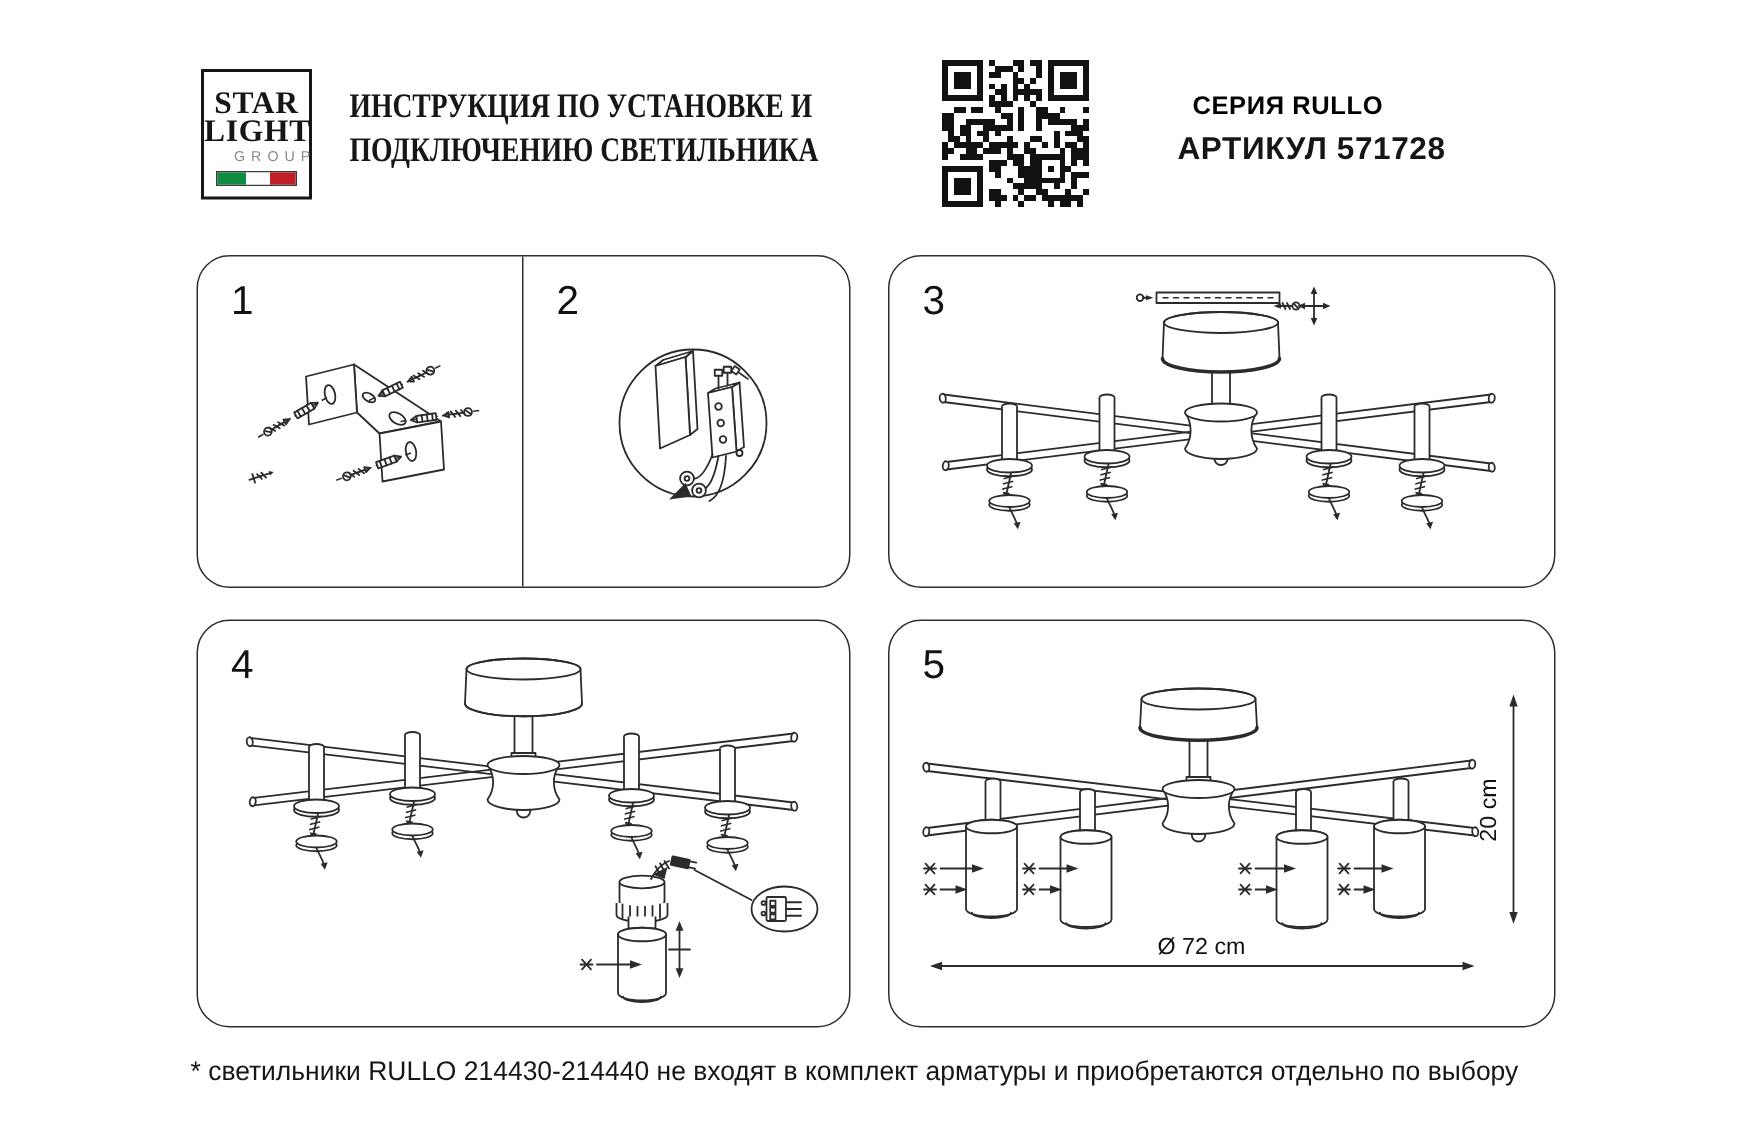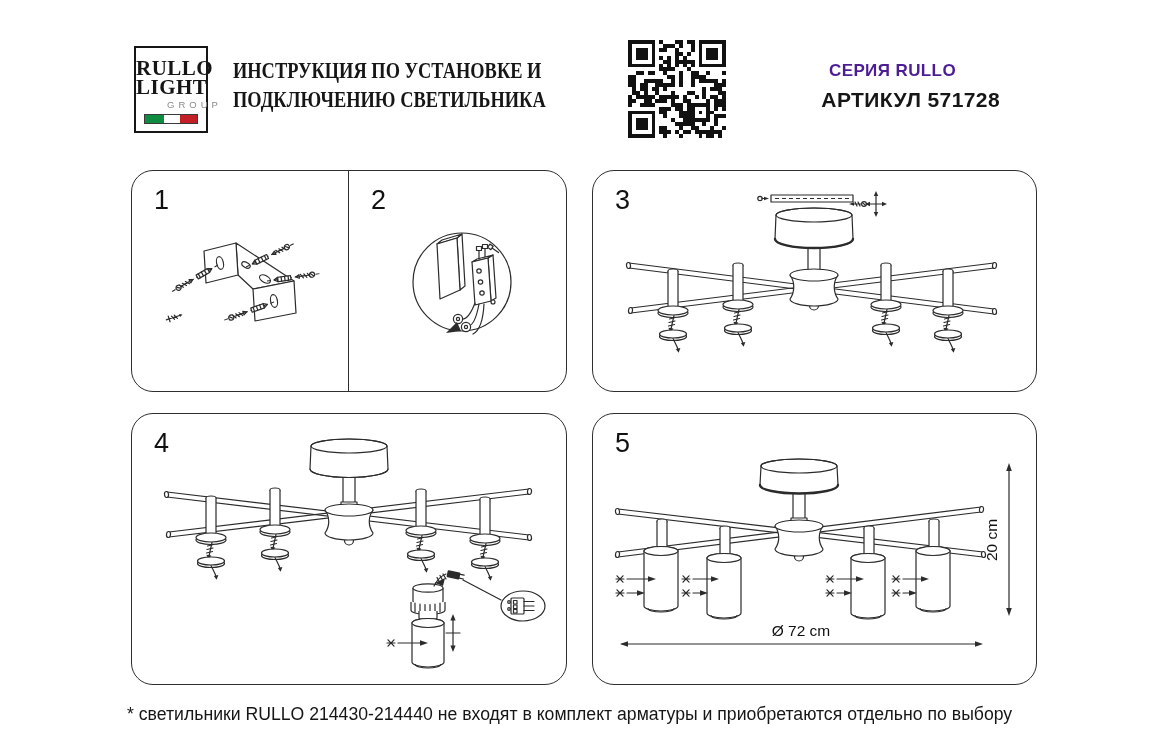--- a/index.html
+++ b/index.html
@@ -6,34 +6,34 @@
   body{
     width:1169px;height:750px;background:#ffffff;position:relative;
     font-family:"Liberation Sans",sans-serif;color:#1a1a1a;overflow:hidden;
   }
   .abs{position:absolute;}
   
   .logo-box{left:134px;top:46px;width:74px;height:87px;border:2.2px solid #161616;
     background:#fff;text-align:center;box-sizing:border-box;padding-top:11px;}
   .logo-word{font-family:"Liberation Serif",serif;font-weight:bold;font-size:21px;
     line-height:19px;letter-spacing:.5px;color:#161616;}
-  .logo-group{font-size:9.5px;letter-spacing:4px;color:#8b8b8b;margin-top:2px;padding-left:20px;margin-left:11px;}
+  .logo-group{font-size:9.5px;letter-spacing:4px;color:#8b8b8b;margin-top:2px;padding-left:20px;}
   .logo-flag{width:52px;height:8px;margin:4px auto 0 auto;border:1px solid #3a3a3a;
     display:flex;box-sizing:content-box;}
   .logo-flag span{display:block;height:100%;}
   .flag-green{width:36%;background:#0e8c3f;}
   .flag-white{width:31%;background:#ffffff;}
   .flag-red{width:33%;background:#c22026;}
   .main-title{left:233px;top:56px;font-family:Liberation Serif, serif;}
   .title-line{font-weight:bold;font-size:23px;line-height:29px;white-space:nowrap;
     transform:scaleX(.8);transform-origin:0 0;color:#161616;}
   .qr-box{left:628px;top:40px;width:98px;height:98px;}
-  .series{left:795px;top:61px;width:195px;text-align:center;font-weight:bold;
-    font-size:17px;letter-spacing:.4px;color:#4c1d95;white-space:nowrap;}
-  .article{left:785px;top:88px;width:215px;text-align:right;font-weight:bold;
+  .series{left:795px;top:61px;width:195px;text-align:left;font-weight:bold;
+    font-size:17px;letter-spacing:.4px;color:#000000;white-space:nowrap;}
+  .article{left:785px;top:88px;width:215px;text-align:left;font-weight:bold;
     font-size:21px;letter-spacing:.4px;color:#161616;white-space:nowrap;}
   
   .panel{position:absolute;border:1.4px solid #2e2e2e;border-radius:22px;background:#fff;box-sizing:border-box;}
   .panel12{left:131px;top:170px;width:436px;height:222px;}
   .panel3{left:592px;top:170px;width:445px;height:222px;}
   .panel4{left:131px;top:413px;width:436px;height:272px;}
   .panel5{left:592px;top:413px;width:445px;height:272px;}
   .half{position:absolute;top:0;bottom:0;width:50%;}
   .half-left{left:0;}
   .half-right{right:0;border-left:1.4px solid #2e2e2e;}
@@ -99,21 +99,21 @@
       <path class="ln" d="M44.2,-1.2 L46.8,1.2"></path>
     </g>
     <g id="g-miniscrew">
       <path class="ln" d="M-3,-3 L-3,3 M-6,0 L-3,0 M-3,0 H8 M0,-2 L2,2 M3,-2 L5,2"></path>
       <polygon class="blk" points="11,0 8,-1.6 8,1.6"></polygon>
     </g>
   </defs>
 </svg>
 
 <div class="abs logo-box">
-  <div class="logo-word">RULLO</div>
+  <div class="logo-word">STAR</div>
   <div class="logo-word">LIGHT</div>
   <div class="logo-group">GROUP</div>
   <div class="logo-flag">
     <span class="flag-green"></span>
       <span class="flag-white"></span>
       <span class="flag-red"></span>
   </div>
 </div>
 
 <div class="abs main-title">

